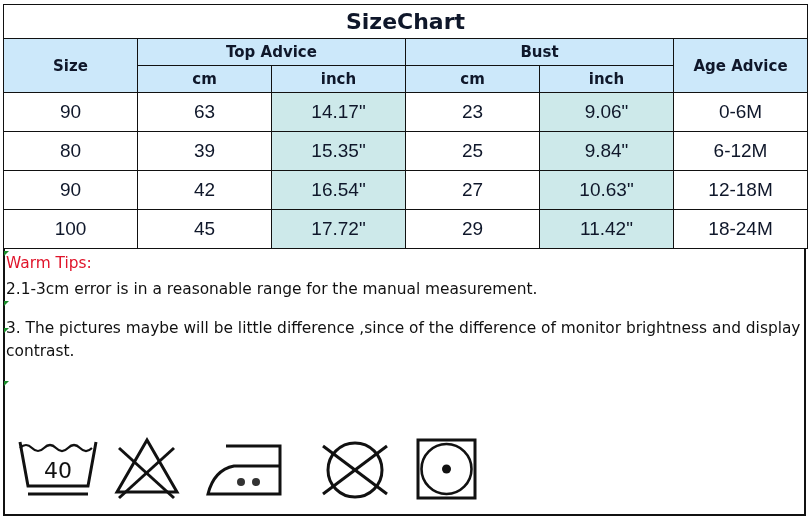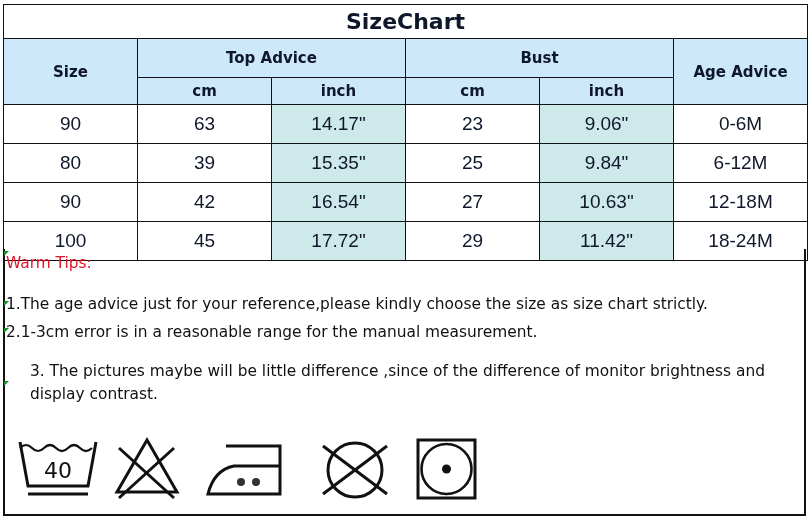--- a/index.html
+++ b/index.html
@@ -2,21 +2,21 @@
 <html><head>
 <meta charset="utf-8">
 <style>
   html, body { margin: 0; padding: 0; background: #ffffff; }
   body { width: 812px; height: 520px; position: relative; overflow: hidden; font-family: "Liberation Sans", sans-serif; }
   .sheet { position: absolute; left: 3px; top: 4px; width: 803px; height: 511px; border: 2px solid #111; box-sizing: border-box; }
   table.sc { position: absolute; left: 3px; top: 4px; border-collapse: collapse; table-layout: fixed; width: 804px; }
   table.sc td { border: 1.5px solid #111; text-align: center; vertical-align: middle; padding: 0; color: #0f172a; }
   .title { height: 33px; font-family: "DejaVu Sans", sans-serif; font-weight: bold; font-size: 22px; background: #fff; }
   .hdr { background: #cce8fa; font-family: "DejaVu Sans", sans-serif; font-weight: bold; font-size: 15px; }
-  .hdr1 { height: 39px; }
+  .hdr1 { height: 27px; }
   .hdr2 { height: 27px; }
   .row td { height: 38px; font-size: 19px; }
   .row td.inch { background: #cde9ea; }
   .tips { position: absolute; left: 6px; top: 252px; width: 796px; font-family: "DejaVu Sans", sans-serif; font-size: 15.4px; color: #111; line-height: 23px; }
   .tips .warm { color: #e0142a; }
   .tips p { margin: 0 0 4px 0; }
   .tips p.wrap { line-height: 23px; }
   .icons { position: absolute; left: 14px; top: 436px; height: 66px; }
   .icon { position: absolute; top: 0; }
   .marker { position: absolute; width: 0; height: 0; border-top: 5px solid #1a8a2a; border-right: 5px solid transparent; }
@@ -85,24 +85,23 @@
   </table>
 
 <div class="sheet" style="border-top:none;top:249px;height:267px;"></div>
 
 <span class="marker" style="left:4px;top:251px;"></span>
 <span class="marker" style="left:4px;top:301px;"></span>
 <span class="marker" style="left:4px;top:328px;"></span>
 <span class="marker" style="left:4px;top:381px;"></span>
 
 <div class="tips">
-  <p class="warm" style="margin-bottom:18px;">Warm Tips:</p>
-  <p style="margin-bottom:5px;">1.The age advice just for your reference,please kindly choose the size as size chart strictly.</p>
+  <p class="warm" style="margin-bottom:3px;">Warm Tips:</p>
   <p style="margin-bottom:16px;">2.1-3cm error is in a reasonable range for the manual measurement.</p>
-  <p class="wrap" style="margin-bottom:3px;margin-left:24px;">3. The pictures maybe will be little difference ,since of the difference of monitor brightness and display contrast.</p>
+  <p class="wrap" style="margin-bottom:3px;">3. The pictures maybe will be little difference ,since of the difference of monitor brightness and display contrast.</p>
 </div>
 
 <div class="icons">
 
   <svg class="icon" style="left:2px;" width="84" height="66" viewBox="0 0 84 66">
     <path d="M4 6 L12 50 L72 50 L80 6" fill="none" stroke="#111" stroke-width="3"></path>
     <path d="M4 12 q6 -6 12 0 t12 0 t12 0 t12 0 t12 0 t12 0" fill="none" stroke="#111" stroke-width="2.2"></path>
     <line x1="12" y1="58" x2="72" y2="58" stroke="#111" stroke-width="3"></line>
     <text x="42" y="42" text-anchor="middle" font-family="DejaVu Sans, sans-serif" font-size="22" fill="#111">40</text>
   </svg>

